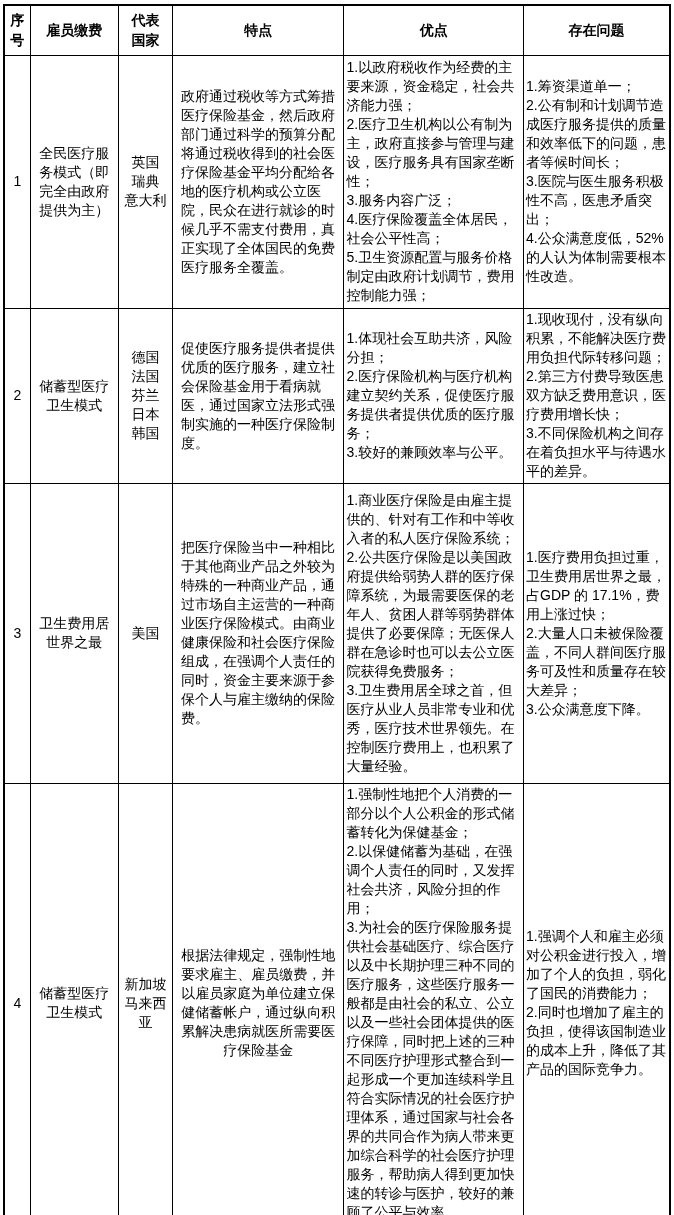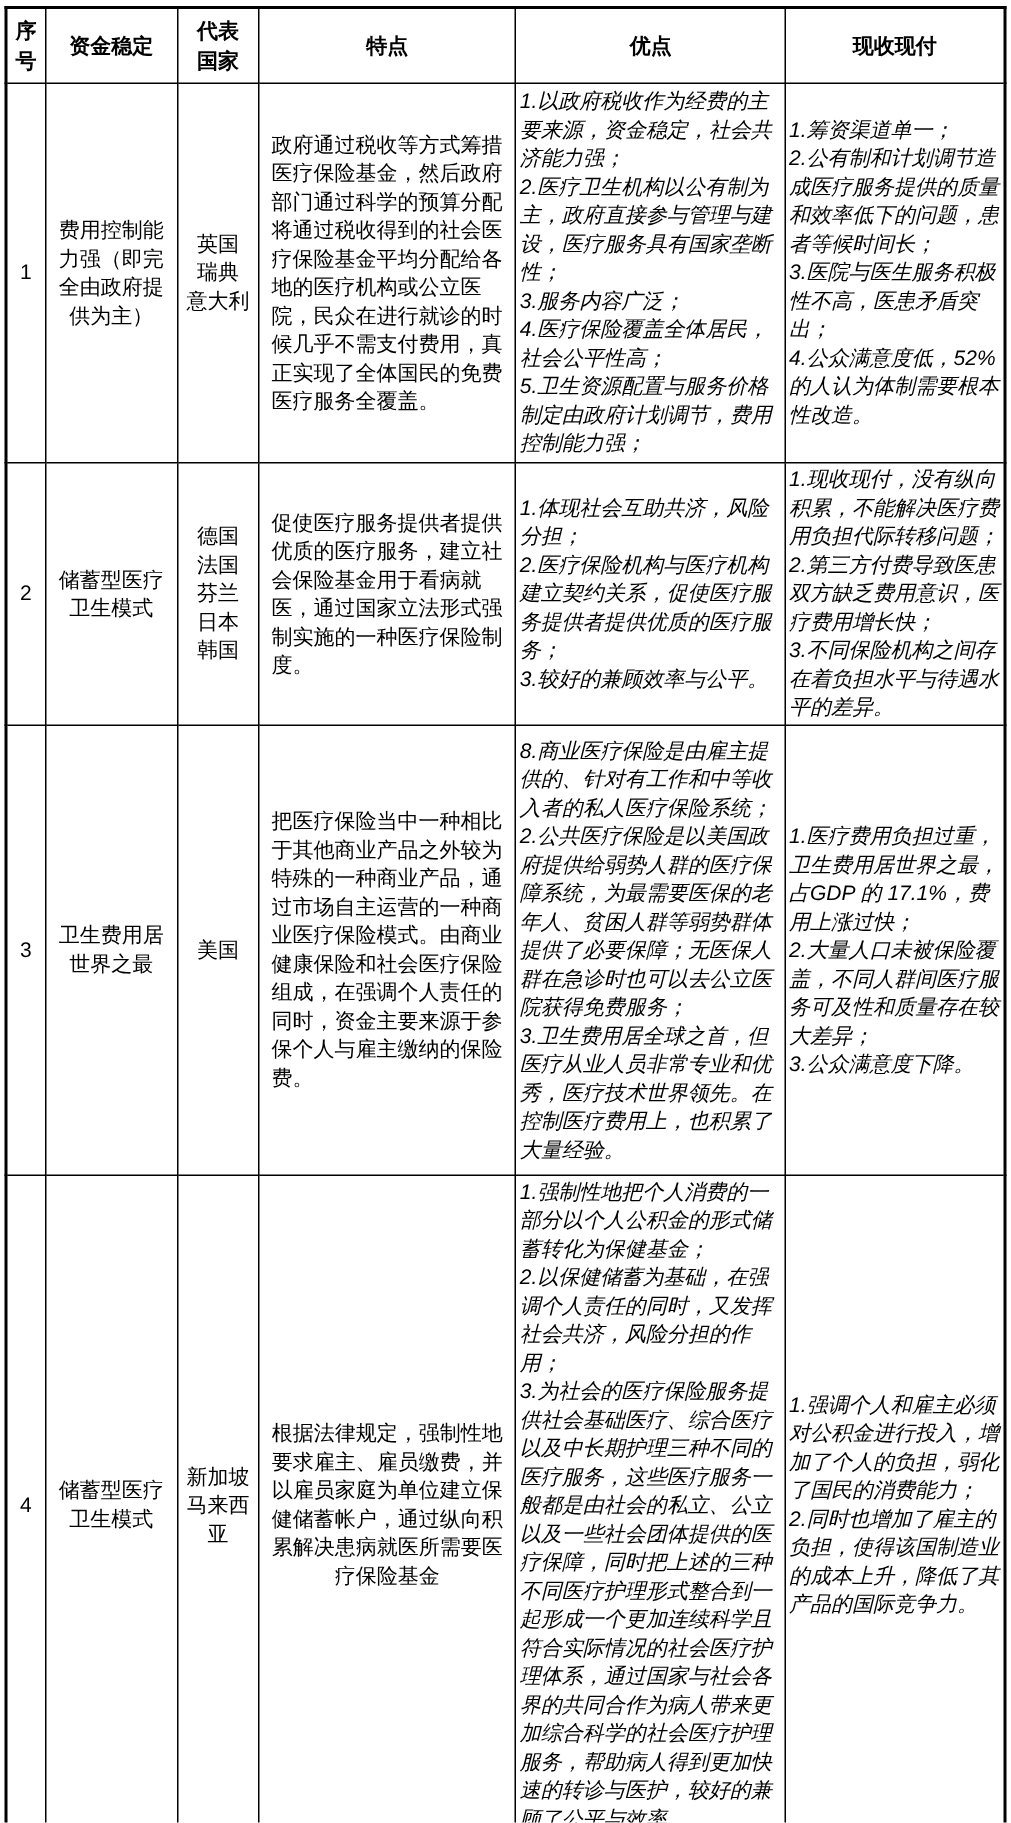--- a/index.html
+++ b/index.html
@@ -49,52 +49,52 @@
   tr.r1       { height: 253px; }
   tr.r2       { height: 175px; }
   tr.r3       { height: 300px; }
   tr.r4       { height: 416px; }
 
   td.c-no,
   td.c-mode,
   td.c-countries { text-align: center; }
   td.c-features  { text-align: left; padding: 16px 8px; }
   td.c-adv,
-  td.c-prob      { text-align: left; font-style: italic; }
+  td.c-prob      { text-align: left; }
   td.center      { text-align: center; }
   .pre           { white-space: pre-line; }
 </style>
 </head>
 <body>
 
 <div class="page">
   <table class="comparison">
     <colgroup>
       <col class="w-no">
       <col class="w-mode">
       <col class="w-countries">
       <col class="w-features">
       <col class="w-adv">
       <col class="w-prob">
     </colgroup>
     <tbody>
       <tr class="r-header">
         <th>序
 号</th>
-        <th>资金稳定</th>
+        <th>雇员缴费</th>
         <th>代表
 国家</th>
         <th>特点</th>
         <th>优点</th>
-        <th>现收现付</th>
+        <th>存在问题</th>
       </tr>
 
       <tr class="r1">
         <td class="c-no">1</td>
-        <td class="c-mode">费用控制能力强（即完全由政府提供为主）</td>
+        <td class="c-mode">全民医疗服务模式（即完全由政府提供为主）</td>
         <td class="c-countries pre">英国
 瑞典
 意大利</td>
         <td class="c-features">政府通过税收等方式筹措医疗保险基金，然后政府部门通过科学的预算分配将通过税收得到的社会医疗保险基金平均分配给各地的医疗机构或公立医院，民众在进行就诊的时候几乎不需支付费用，真正实现了全体国民的免费医疗服务全覆盖。</td>
         <td class="c-adv pre">1.以政府税收作为经费的主要来源，资金稳定，社会共济能力强；
 2.医疗卫生机构以公有制为主，政府直接参与管理与建设，医疗服务具有国家垄断性；
 3.服务内容广泛；
 4.医疗保险覆盖全体居民，社会公平性高；
 5.卫生资源配置与服务价格制定由政府计划调节，费用控制能力强；</td>
         <td class="c-prob pre">1.筹资渠道单一；
@@ -118,21 +118,21 @@
         <td class="c-prob pre">1.现收现付，没有纵向积累，不能解决医疗费用负担代际转移问题；
 2.第三方付费导致医患双方缺乏费用意识，医疗费用增长快；
 3.不同保险机构之间存在着负担水平与待遇水平的差异。</td>
       </tr>
 
       <tr class="r3">
         <td class="c-no">3</td>
         <td class="c-mode">卫生费用居世界之最</td>
         <td class="c-countries pre">美国</td>
         <td class="c-features">把医疗保险当中一种相比于其他商业产品之外较为特殊的一种商业产品，通过市场自主运营的一种商业医疗保险模式。由商业健康保险和社会医疗保险组成，在强调个人责任的同时，资金主要来源于参保个人与雇主缴纳的保险费。</td>
-        <td class="c-adv pre">8.商业医疗保险是由雇主提供的、针对有工作和中等收入者的私人医疗保险系统；
+        <td class="c-adv pre">1.商业医疗保险是由雇主提供的、针对有工作和中等收入者的私人医疗保险系统；
 2.公共医疗保险是以美国政府提供给弱势人群的医疗保障系统，为最需要医保的老年人、贫困人群等弱势群体提供了必要保障；无医保人群在急诊时也可以去公立医院获得免费服务；
 3.卫生费用居全球之首，但医疗从业人员非常专业和优秀，医疗技术世界领先。在控制医疗费用上，也积累了大量经验。</td>
         <td class="c-prob pre">1.医疗费用负担过重，卫生费用居世界之最，占GDP 的 17.1%，费用上涨过快；
 2.大量人口未被保险覆盖，不同人群间医疗服务可及性和质量存在较大差异；
 3.公众满意度下降。</td>
       </tr>
 
       <tr class="r4">
         <td class="c-no">4</td>
         <td class="c-mode">储蓄型医疗卫生模式</td>

